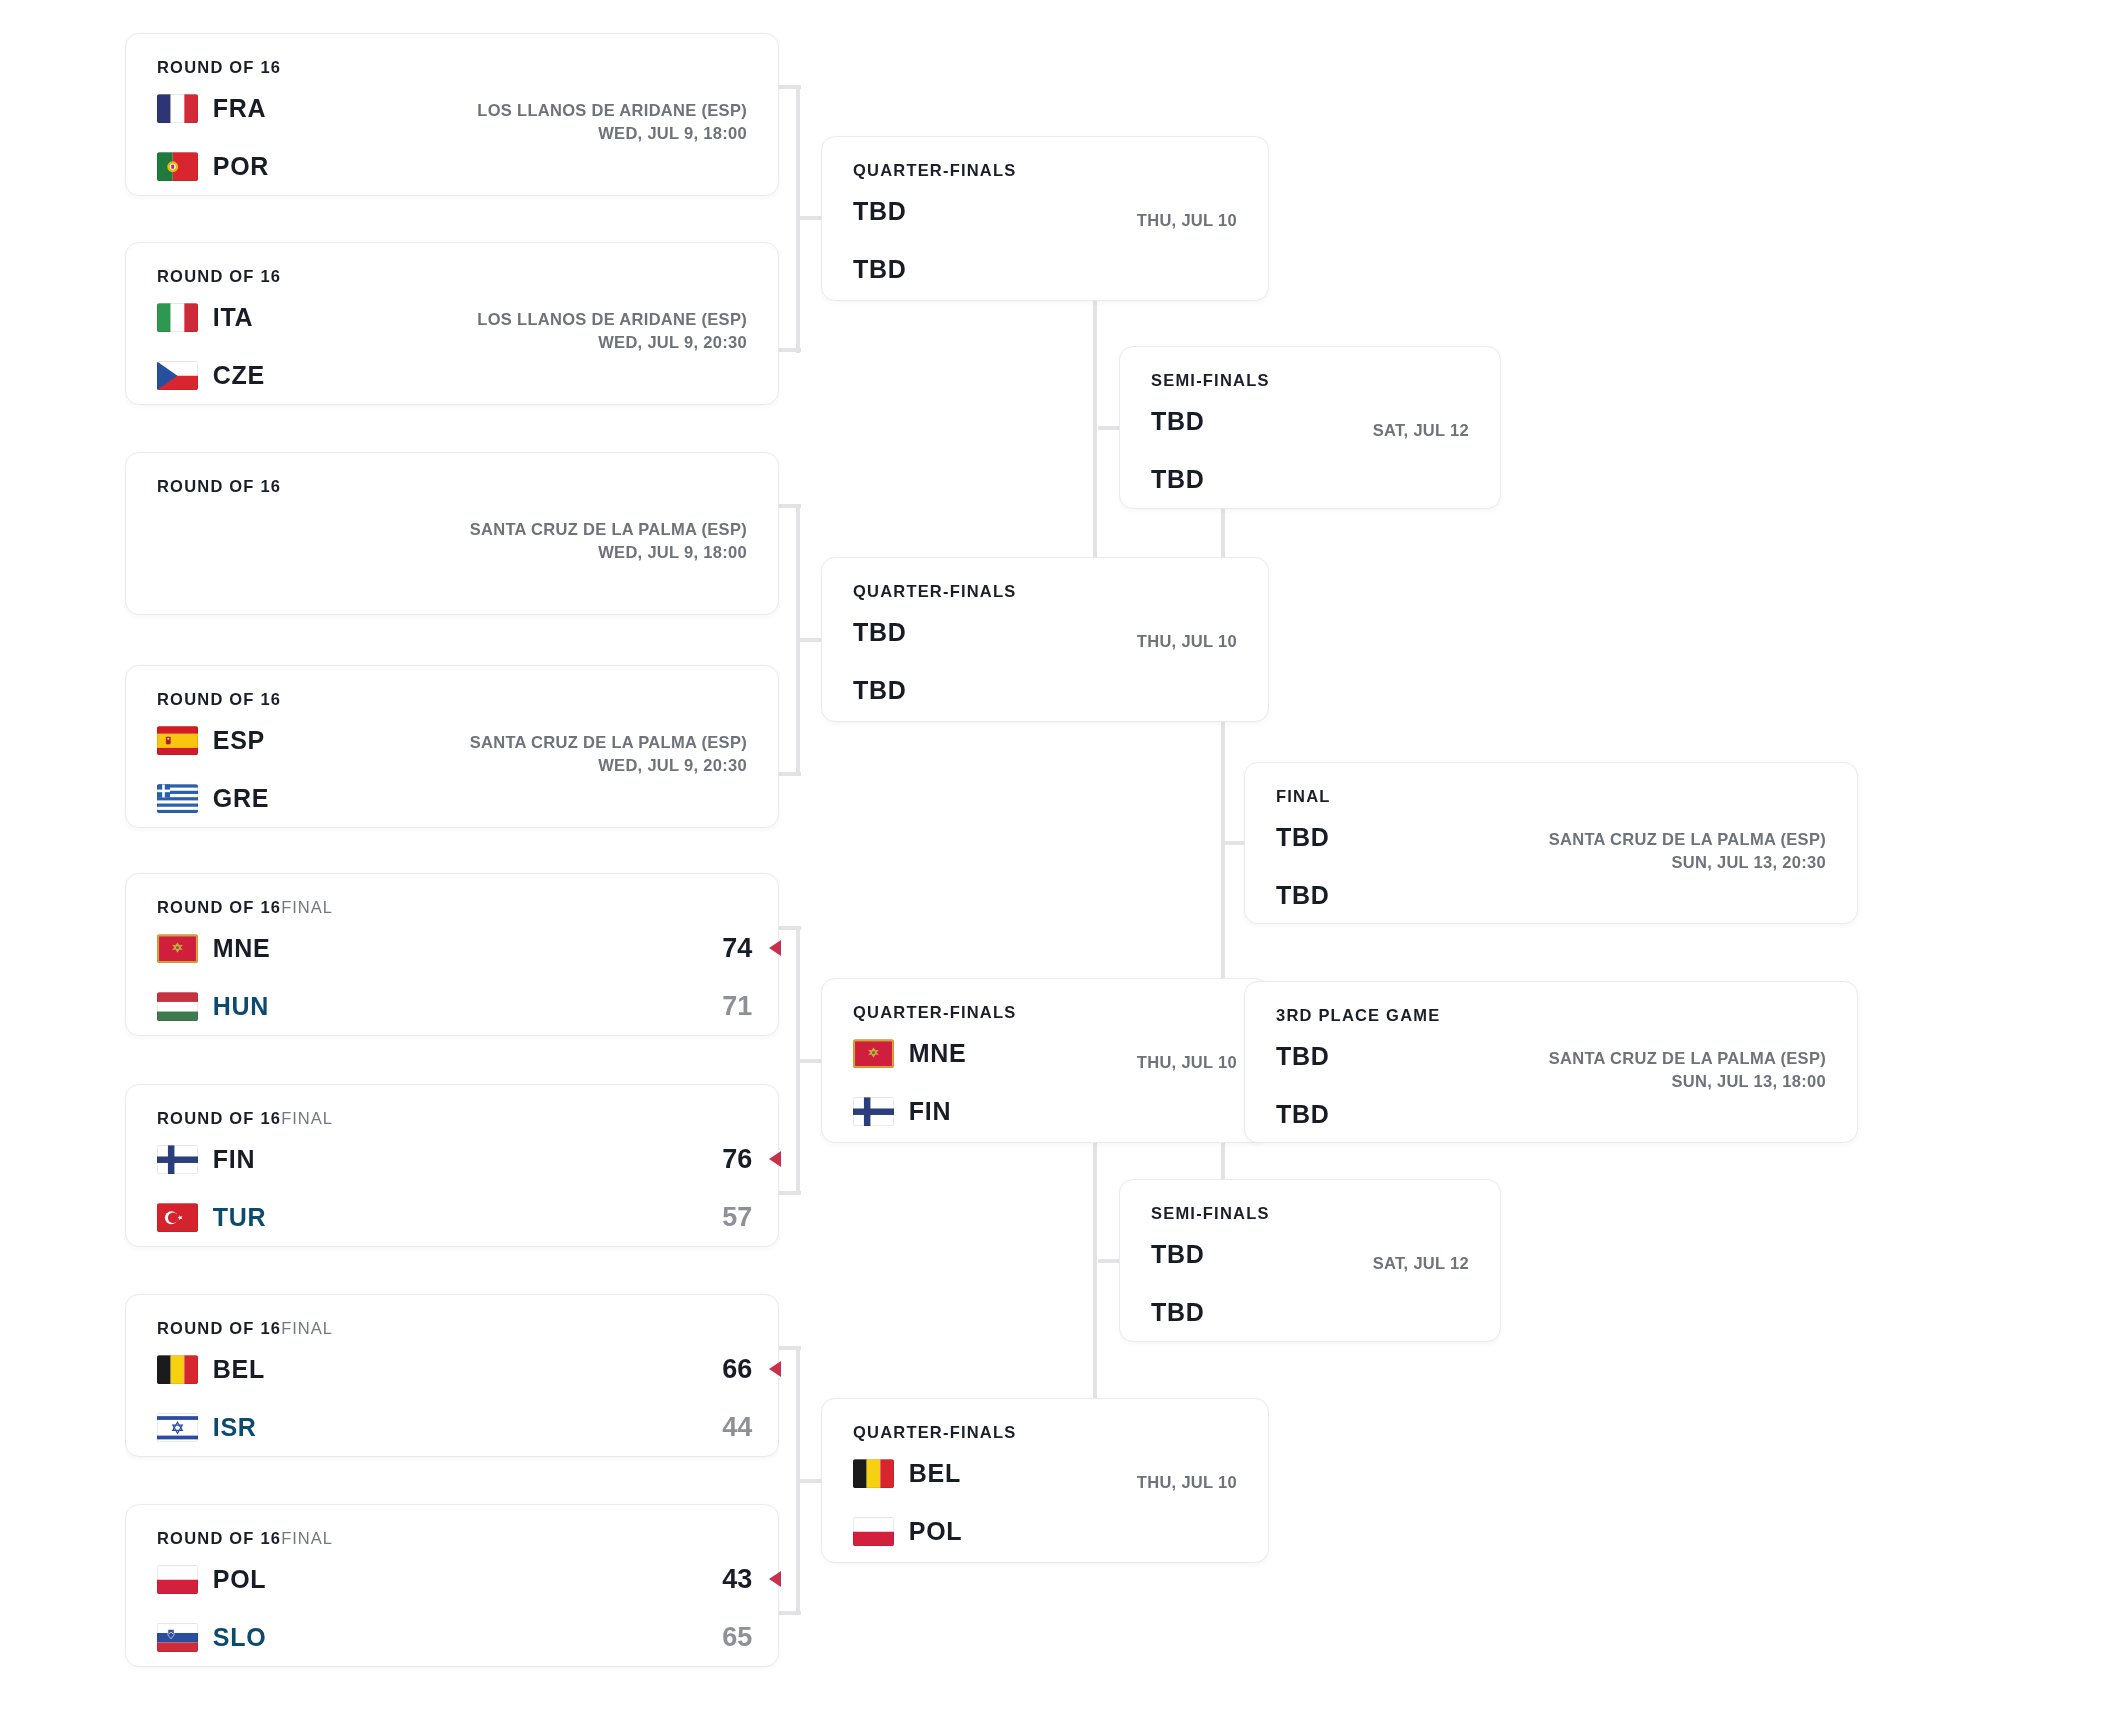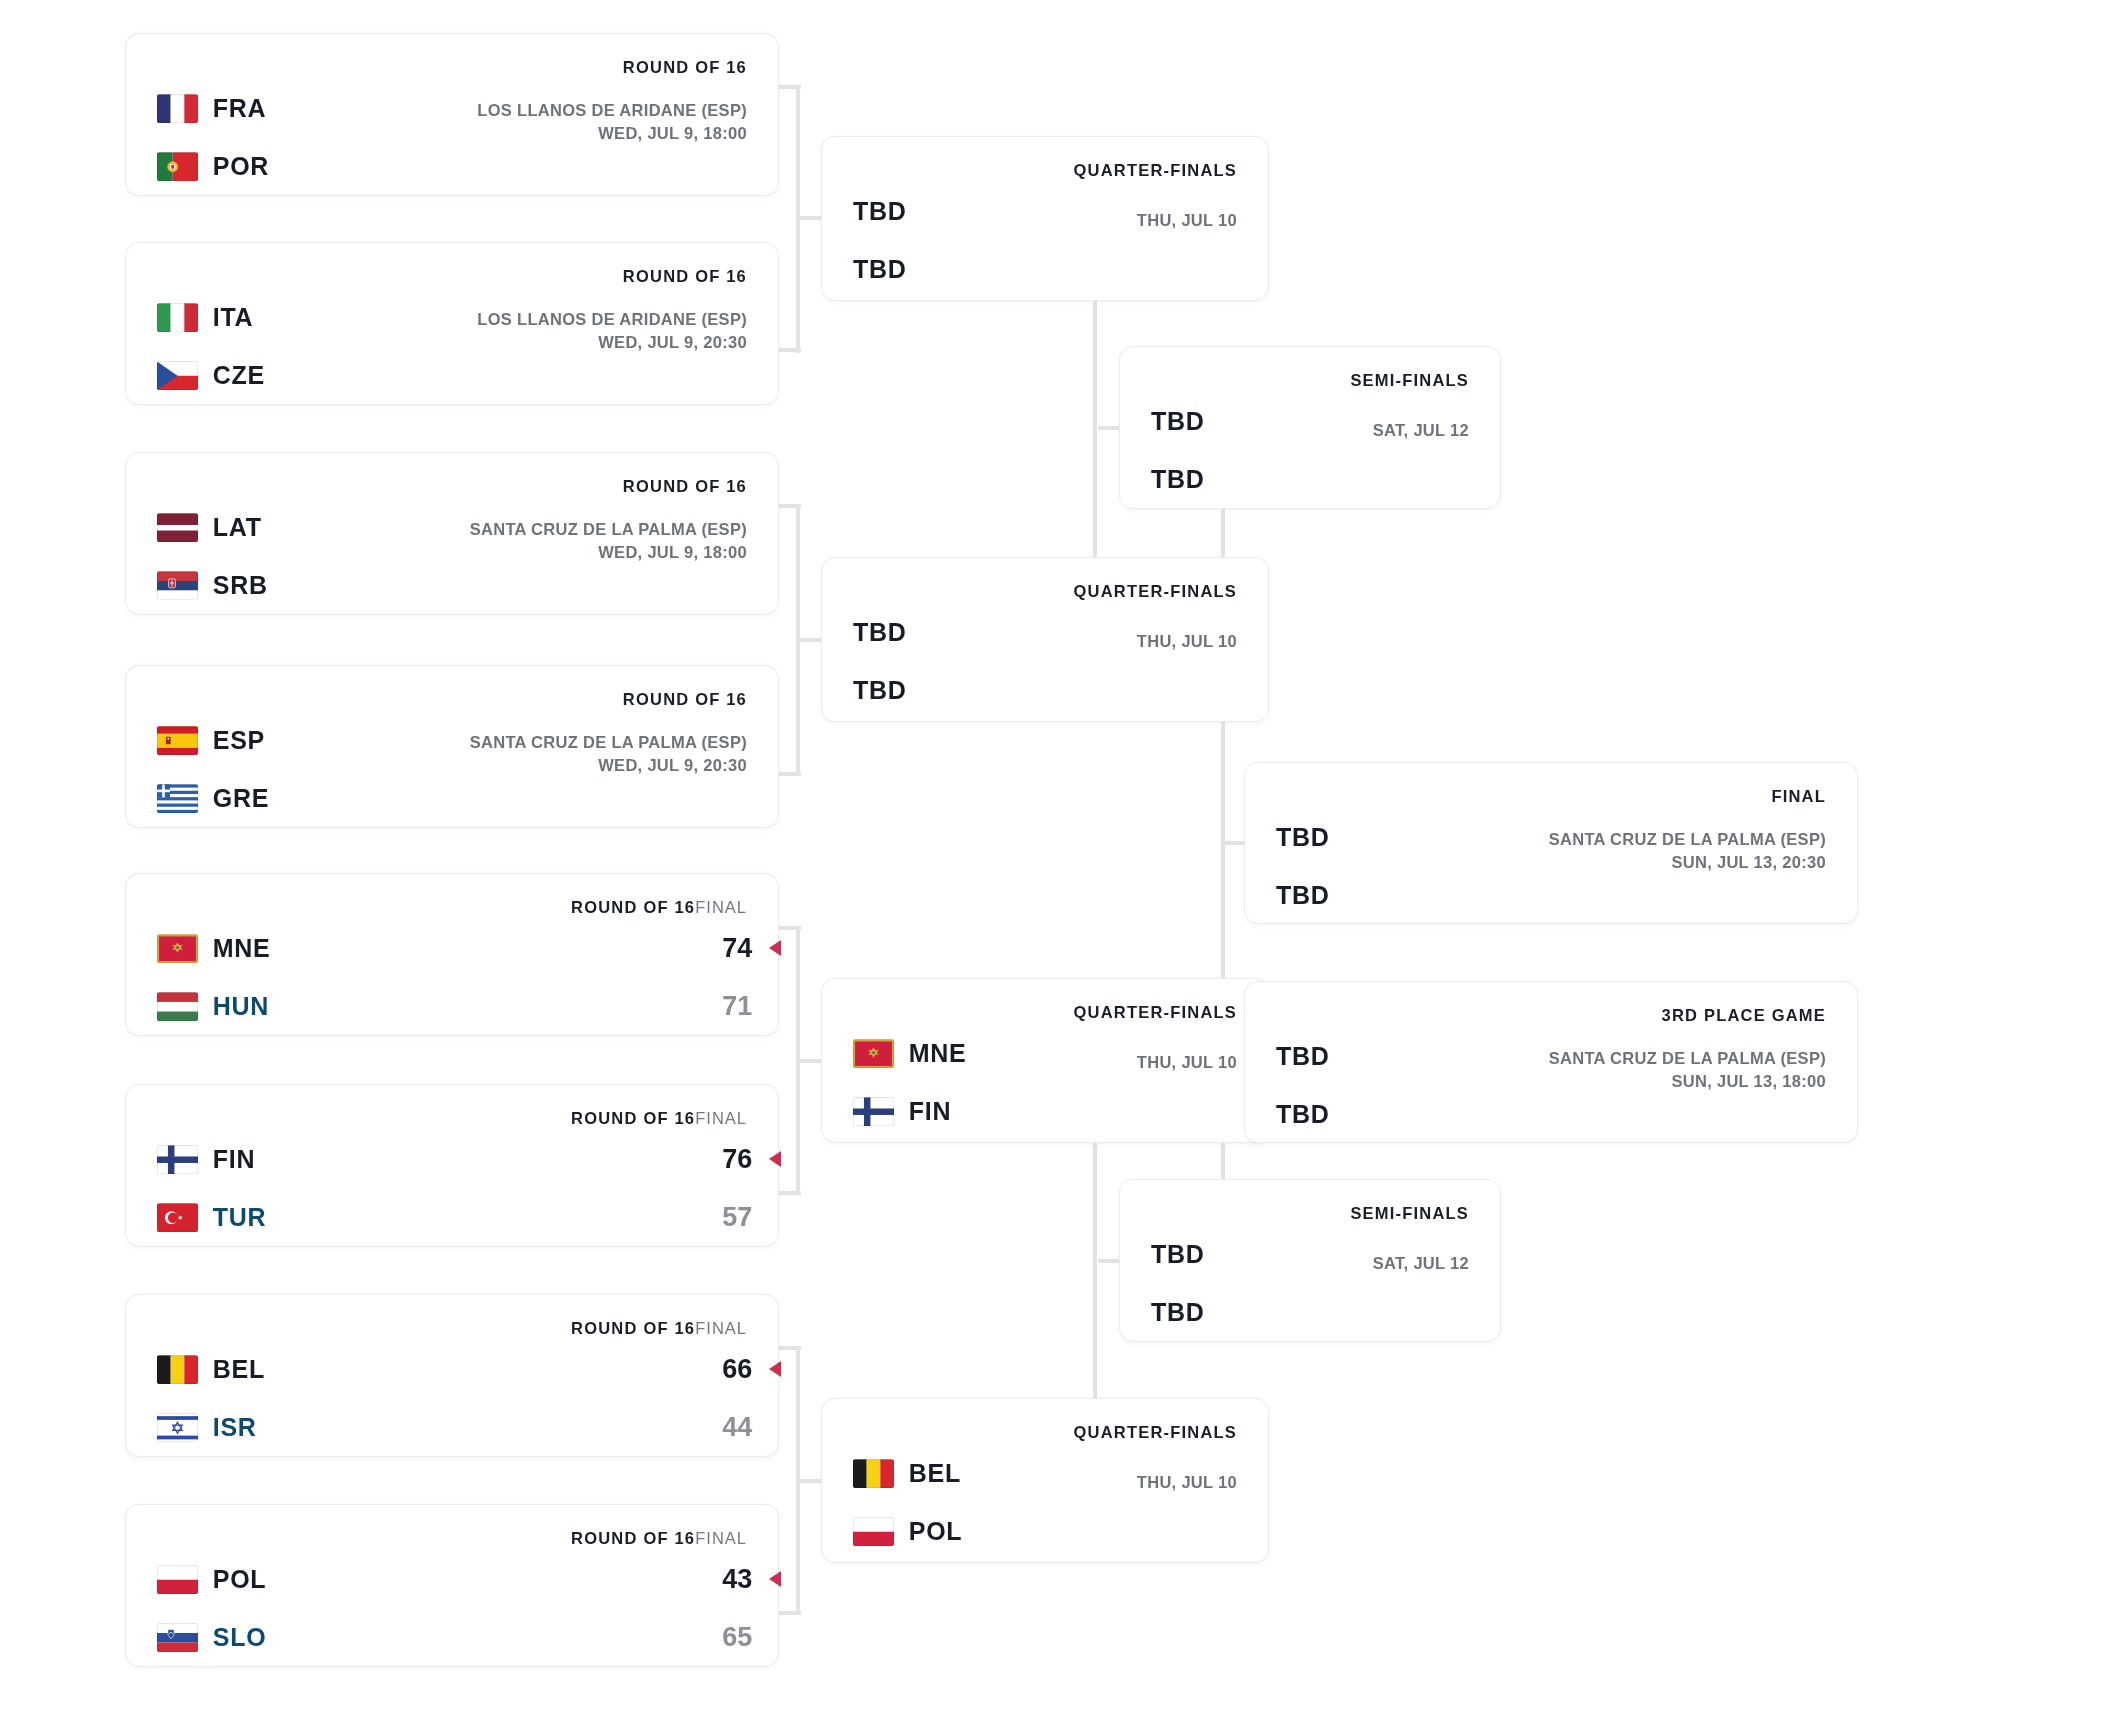--- a/index.html
+++ b/index.html
@@ -9,21 +9,21 @@
   .line{position:absolute;background:#e3e3e6;z-index:0;}
 
   .card{
     position:absolute;z-index:1;box-sizing:border-box;
     background:#fff;border:1.7px solid #ebebee;border-radius:14px;
     box-shadow:0 1.7px 5.2px rgba(25,30,50,0.04);
     padding:22.6px 31px;cursor:pointer;
   }
   .card.overlay{z-index:2;}
 
-  .card-head{display:flex;justify-content:flex-end;align-items:center;height:21px;line-height:21px;margin-bottom:12px;}
+  .card-head{display:flex;justify-content:flex-start;align-items:center;height:21px;line-height:21px;margin-bottom:12px;}
   .stage-label{font-size:16.5px;font-weight:700;letter-spacing:1.2px;color:#1a1e28;white-space:nowrap;}
   .status{font-size:16.5px;font-weight:500;letter-spacing:1px;color:#73777f;white-space:nowrap;}
 
   .row{display:flex;align-items:center;height:38px;position:relative;}
   .row + .row{margin-top:20px;}
   .flag{width:41px;height:29.5px;border-radius:2.6px;overflow:hidden;margin-right:14.8px;flex:0 0 auto;display:block;box-shadow:inset 0 0 0 0.9px rgba(0,0,0,0.08);}
   .flag svg{display:block;width:41px;height:29.5px;}
   .code{font-size:25px;font-weight:700;letter-spacing:0.7px;color:#181c26;white-space:nowrap;}
   .code.loser{color:#0c4a6e;}
   .score{margin-left:auto;margin-right:-5.2px;font-size:27px;font-weight:700;color:#181c26;}
@@ -133,45 +133,20 @@
     <div class="info">
         <span>LOS LLANOS DE ARIDANE (ESP)</span>
         <span>WED, JUL 9, 20:30</span>
       </div>
   </div>
     <div class="card" style="left: 125px; top: 452px; width: 654px; height: 163px;">
     <div class="card-head">
       <span class="stage-label">ROUND OF 16</span>
       <span class="status"></span>
     </div>
-    <div class="rows">
-        <div class="row">
-          <span class="flag">
-            <svg viewBox="0 0 60 42" xmlns="http://www.w3.org/2000/svg">
-              <rect width="60" height="42" fill="#7e2337"></rect>
-              <rect y="17" width="60" height="8" fill="#fff"></rect>
-              <rect x="0.5" y="0.5" width="59" height="41" fill="none" stroke="rgba(0,0,0,0.12)"></rect>
-            </svg>
-          </span>
-          <span class="code">LAT</span>
-        </div>
-        <div class="row">
-          <span class="flag">
-            <svg viewBox="0 0 60 42" xmlns="http://www.w3.org/2000/svg">
-              <rect width="60" height="14" fill="#c6363c"></rect>
-              <rect y="14" width="60" height="14" fill="#29457c"></rect>
-              <rect y="28" width="60" height="14" fill="#fff"></rect>
-              <rect x="17" y="11" width="10" height="13" rx="2" fill="#b03040" stroke="#fff" stroke-width="1"></rect>
-              <path d="M22 13 v9 M19 17 h6" stroke="#fff" stroke-width="1.2" fill="none"></path>
-              <rect x="0.5" y="0.5" width="59" height="41" fill="none" stroke="rgba(0,0,0,0.12)"></rect>
-            </svg>
-          </span>
-          <span class="code">SRB</span>
-        </div>
-      </div>
     <div class="info">
         <span>SANTA CRUZ DE LA PALMA (ESP)</span>
         <span>WED, JUL 9, 18:00</span>
       </div>
   </div>
     <div class="card" style="left: 125px; top: 665px; width: 654px; height: 163px;">
     <div class="card-head">
       <span class="stage-label">ROUND OF 16</span>
       <span class="status"></span>
     </div>

